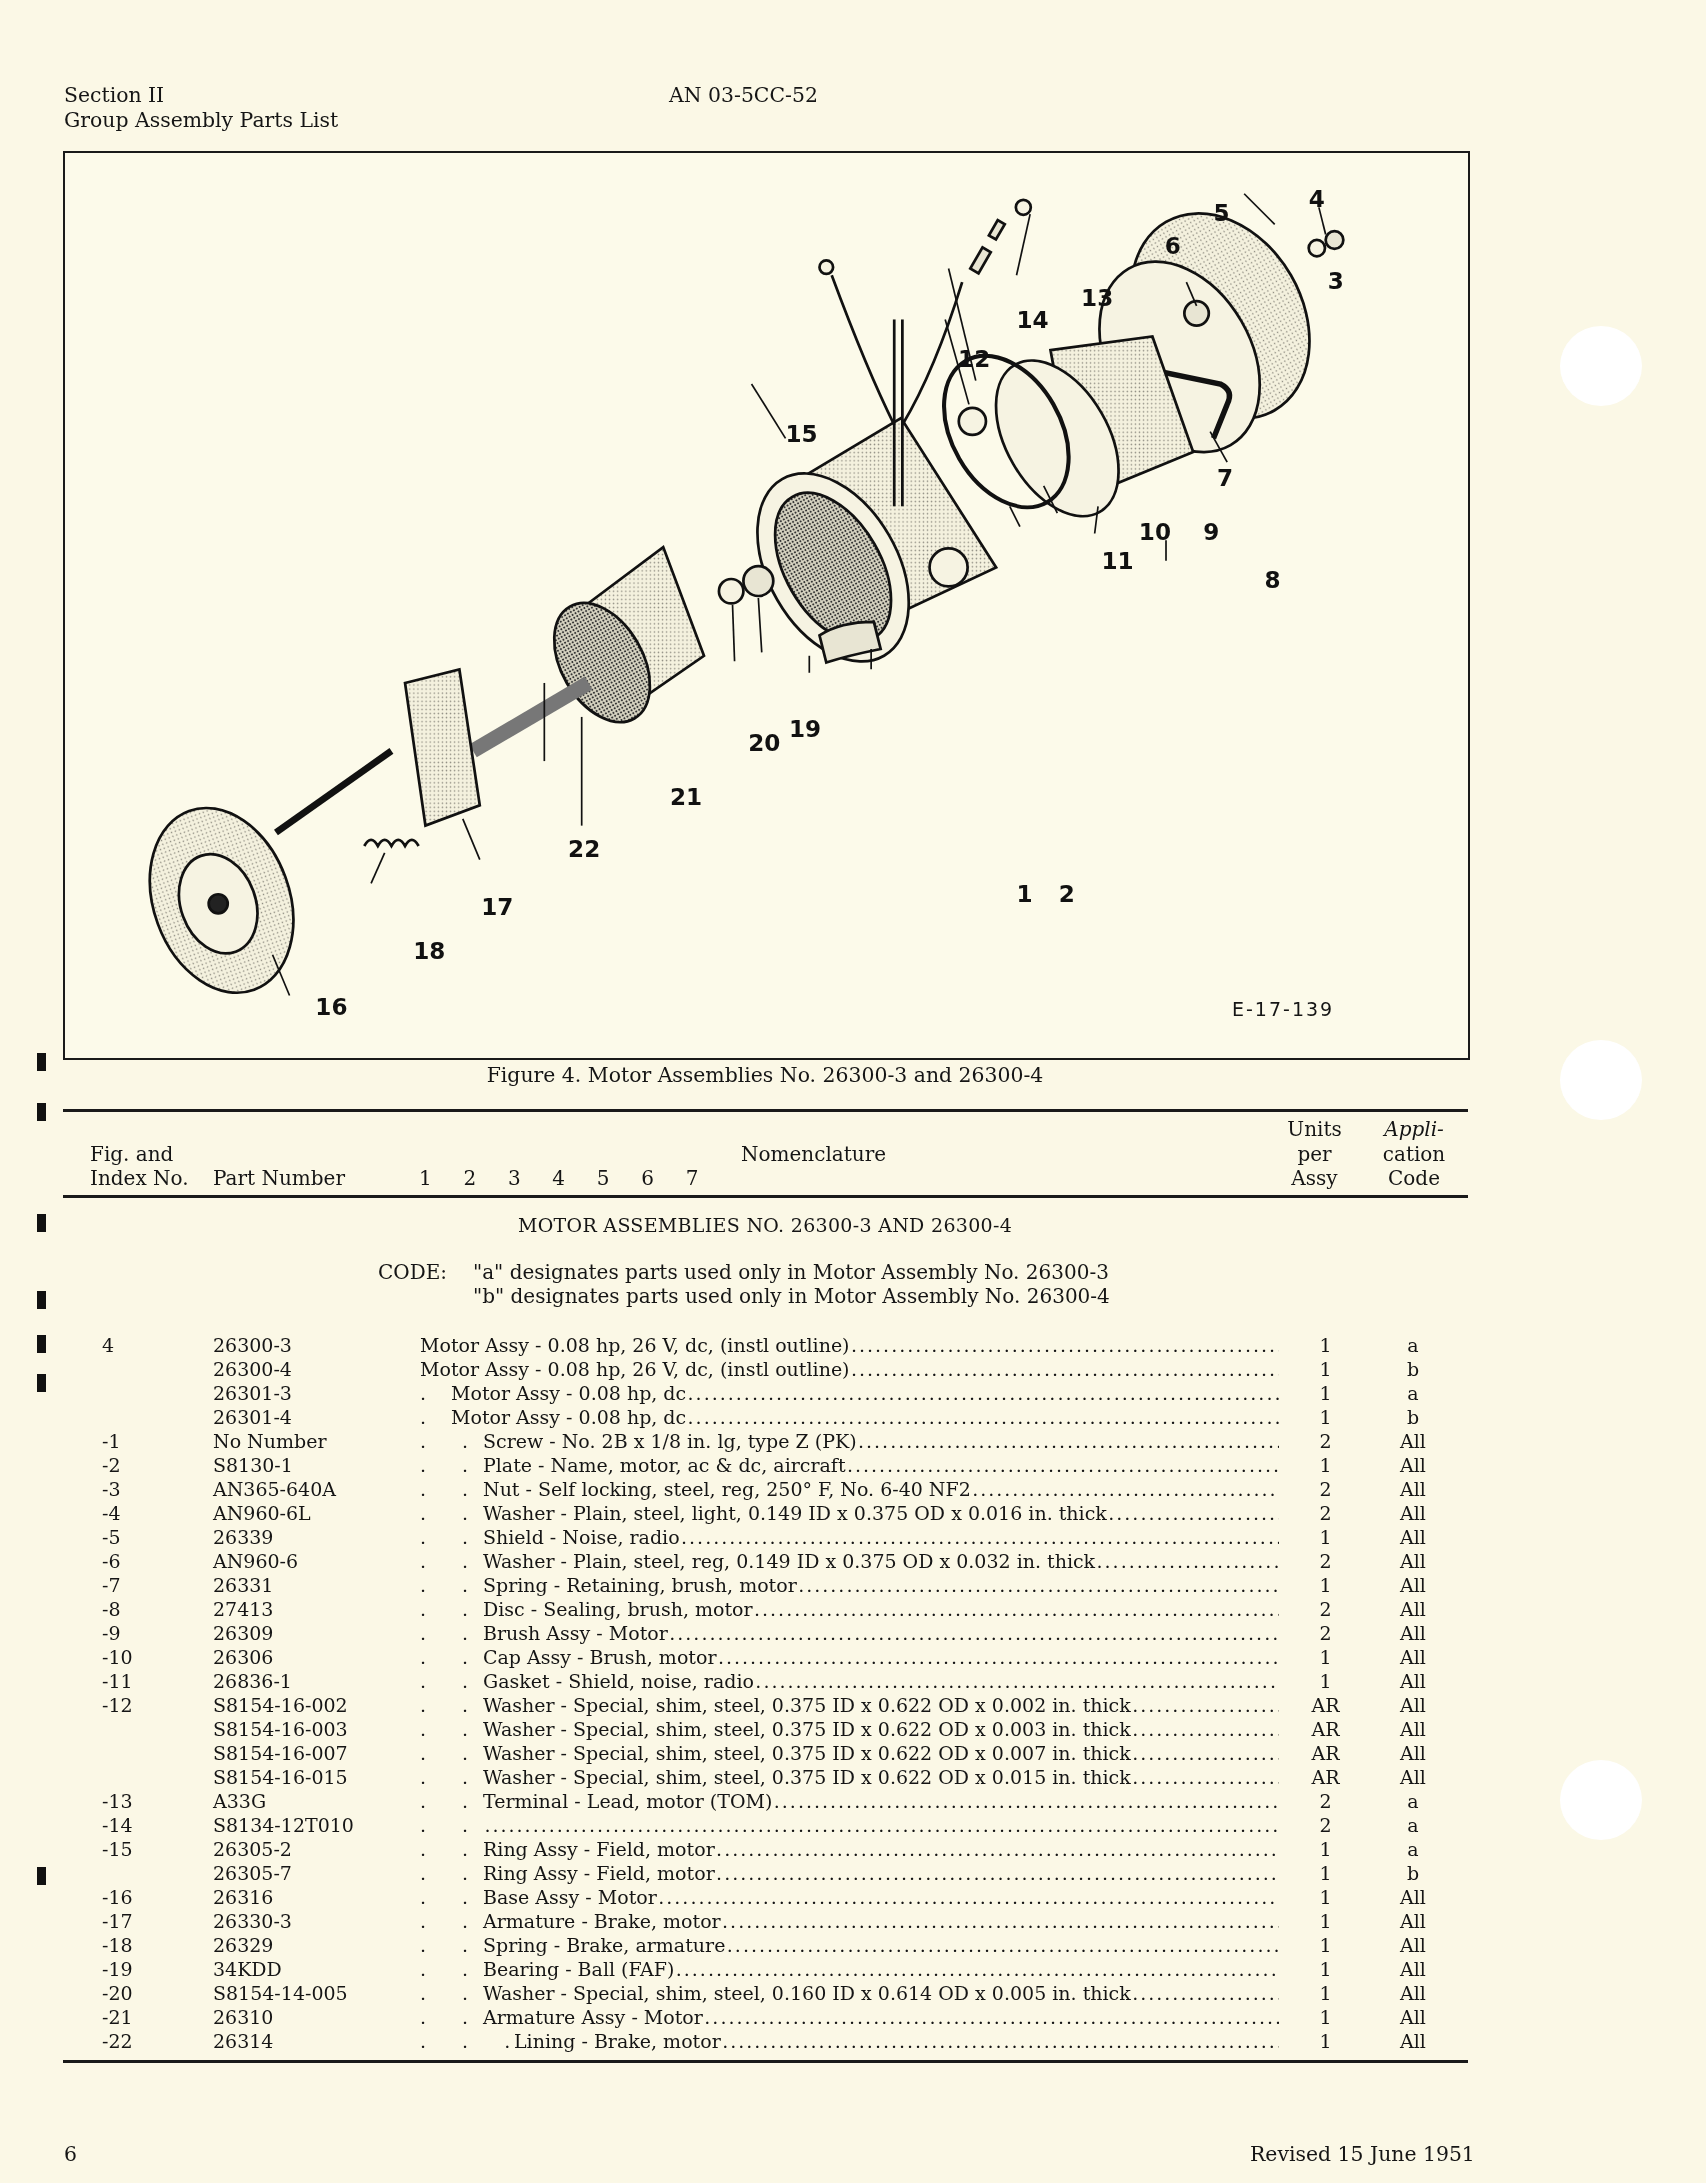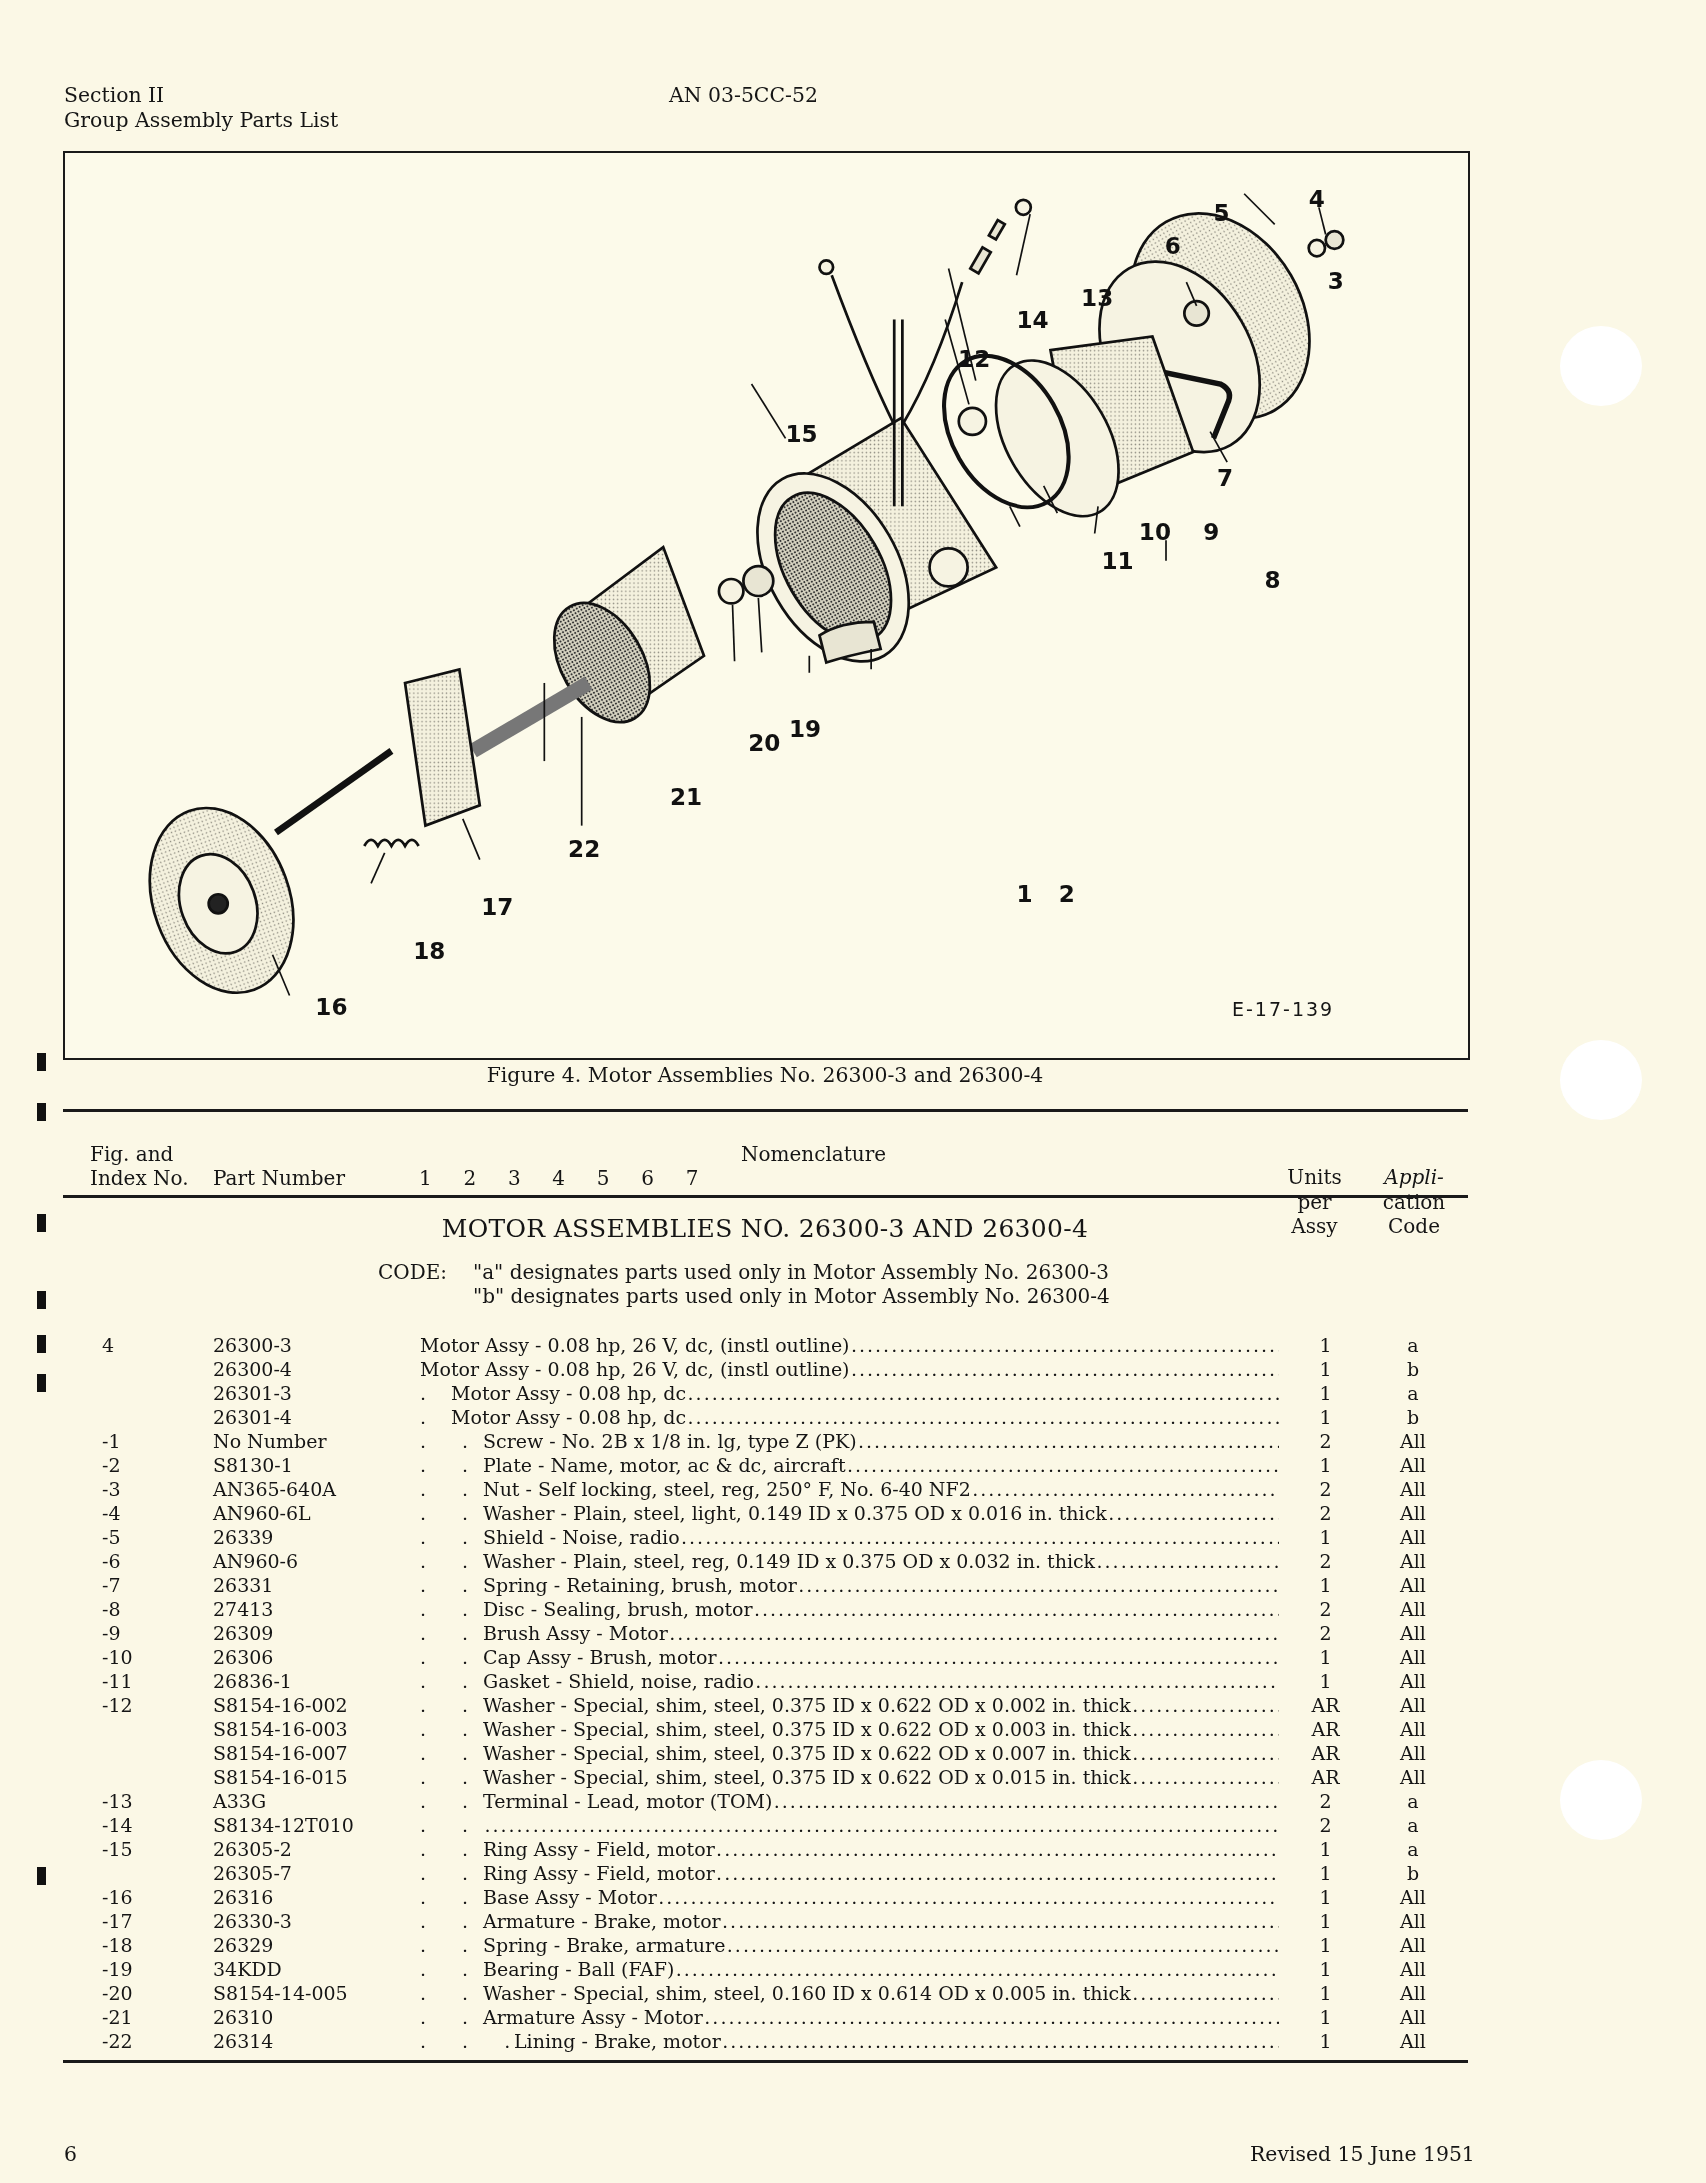--- a/index.html
+++ b/index.html
@@ -13,22 +13,22 @@
   .fig-frame {
     position:absolute; left:63px; top:151px; width:1403px; height:905px;
     border:2.7px solid #1a1a1a; background:#fcfaea;
   }
   .fig-frame svg { position:absolute; left:0; top:0; }
   .callout { font-family:"DejaVu Sans", sans-serif; font-weight:bold; font-size:34px; fill:#111; }
   .drawno { position:absolute; left:1232px; top:998px; font-family:"DejaVu Sans", sans-serif; font-size:19px; letter-spacing:2px; }
   .caption { position:absolute; top:1063px; left:0; width:1530px; text-align:center; font-size:20.4px; }
   .rule { position:absolute; left:63px; width:1405px; height:2.7px; background:#1a1a1a; }
   .colhead { position:absolute; font-size:20px; line-height:24.5px; }
-  .center { text-align:center;margin-top:48px; }
-  .sect-title { position:absolute; left:0; width:1530px; top:1214px; text-align:center; font-size:25px; letter-spacing:0.3px; }
+  .center { text-align:center; }
+  .sect-title { position:absolute; left:0; width:1530px; top:1214px; text-align:center; font-size:19px; letter-spacing:0.3px; }
   .code-line { position:absolute; font-size:20px; line-height:24.5px; }
   .rows { position:absolute; left:0; top:1333px; width:1530px; }
   .row { position:relative; height:24px; font-size:19px; line-height:24px; white-space:nowrap; }
   .row > span { position:absolute; top:0; }
   .c-idx { left:102px; width:61px; }
   .c-pn  { left:213px; }
   .c-nom { left:420px; width:859px; overflow:hidden; display:flex; }
   .c-nom .ind { display:inline-block; }
   .c-nom .txt { white-space:nowrap; }
   .c-nom .leader { flex:1; overflow:hidden; white-space:nowrap; margin-left:1.4px; }

